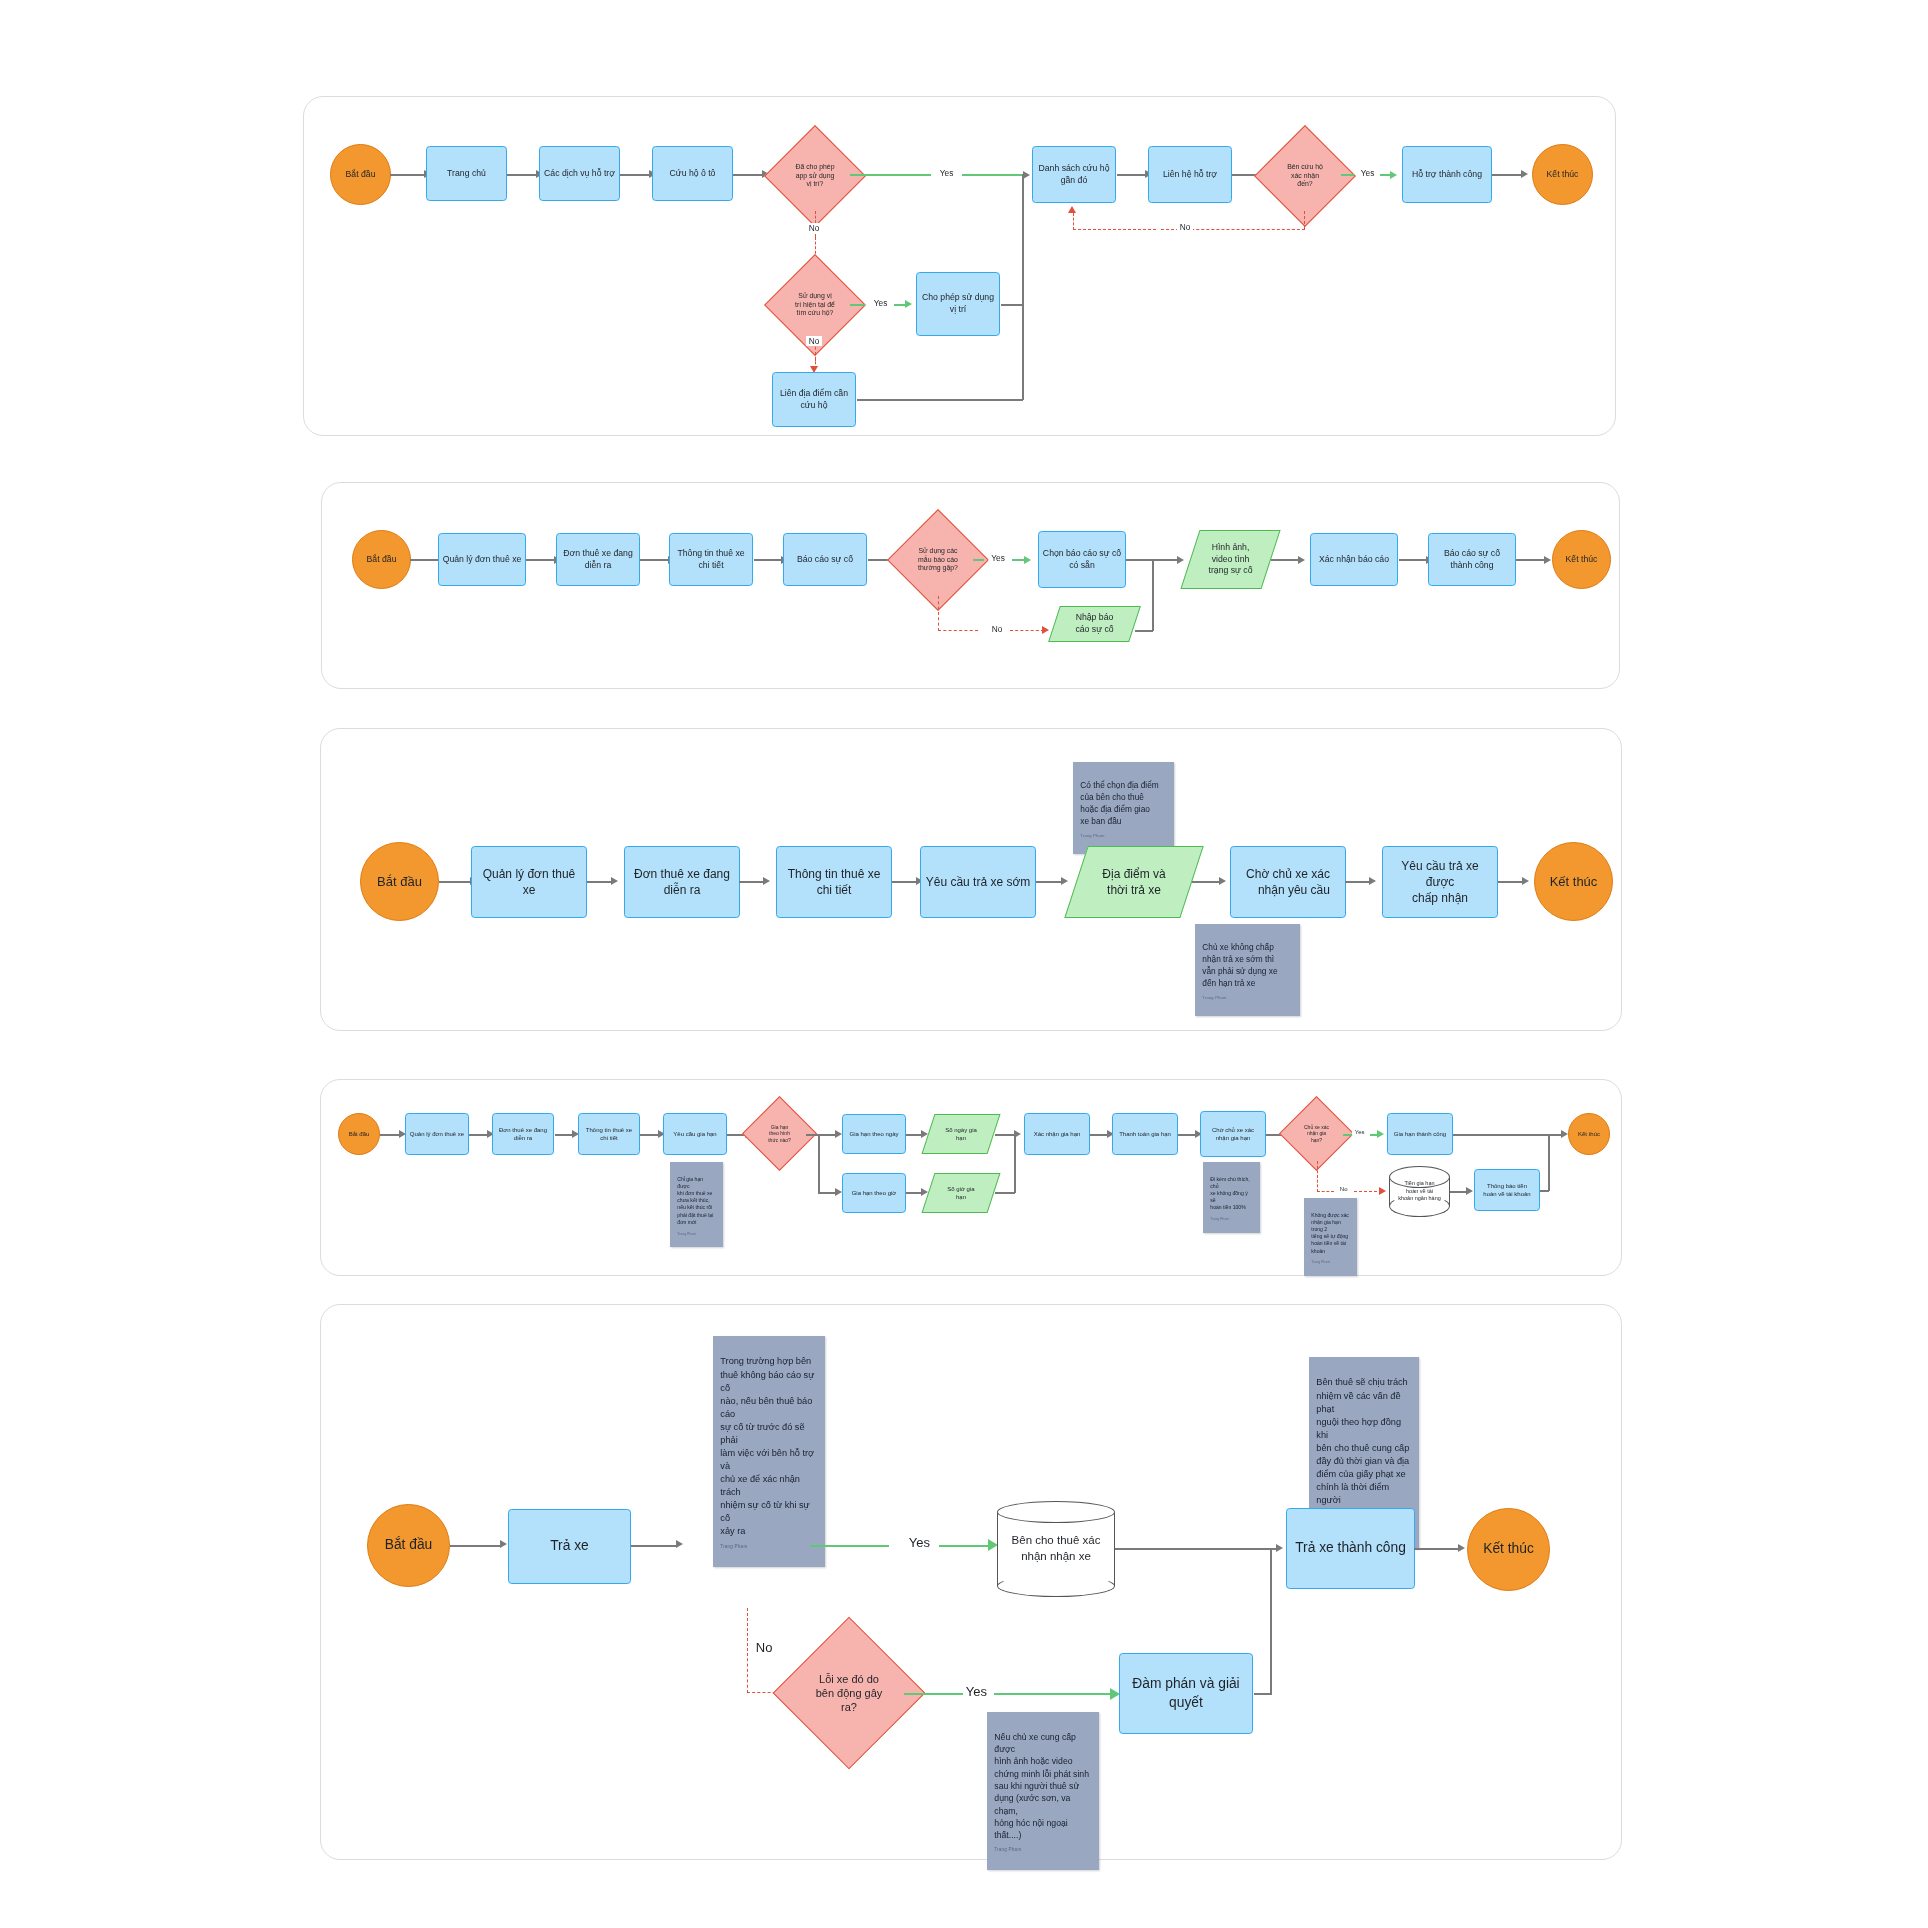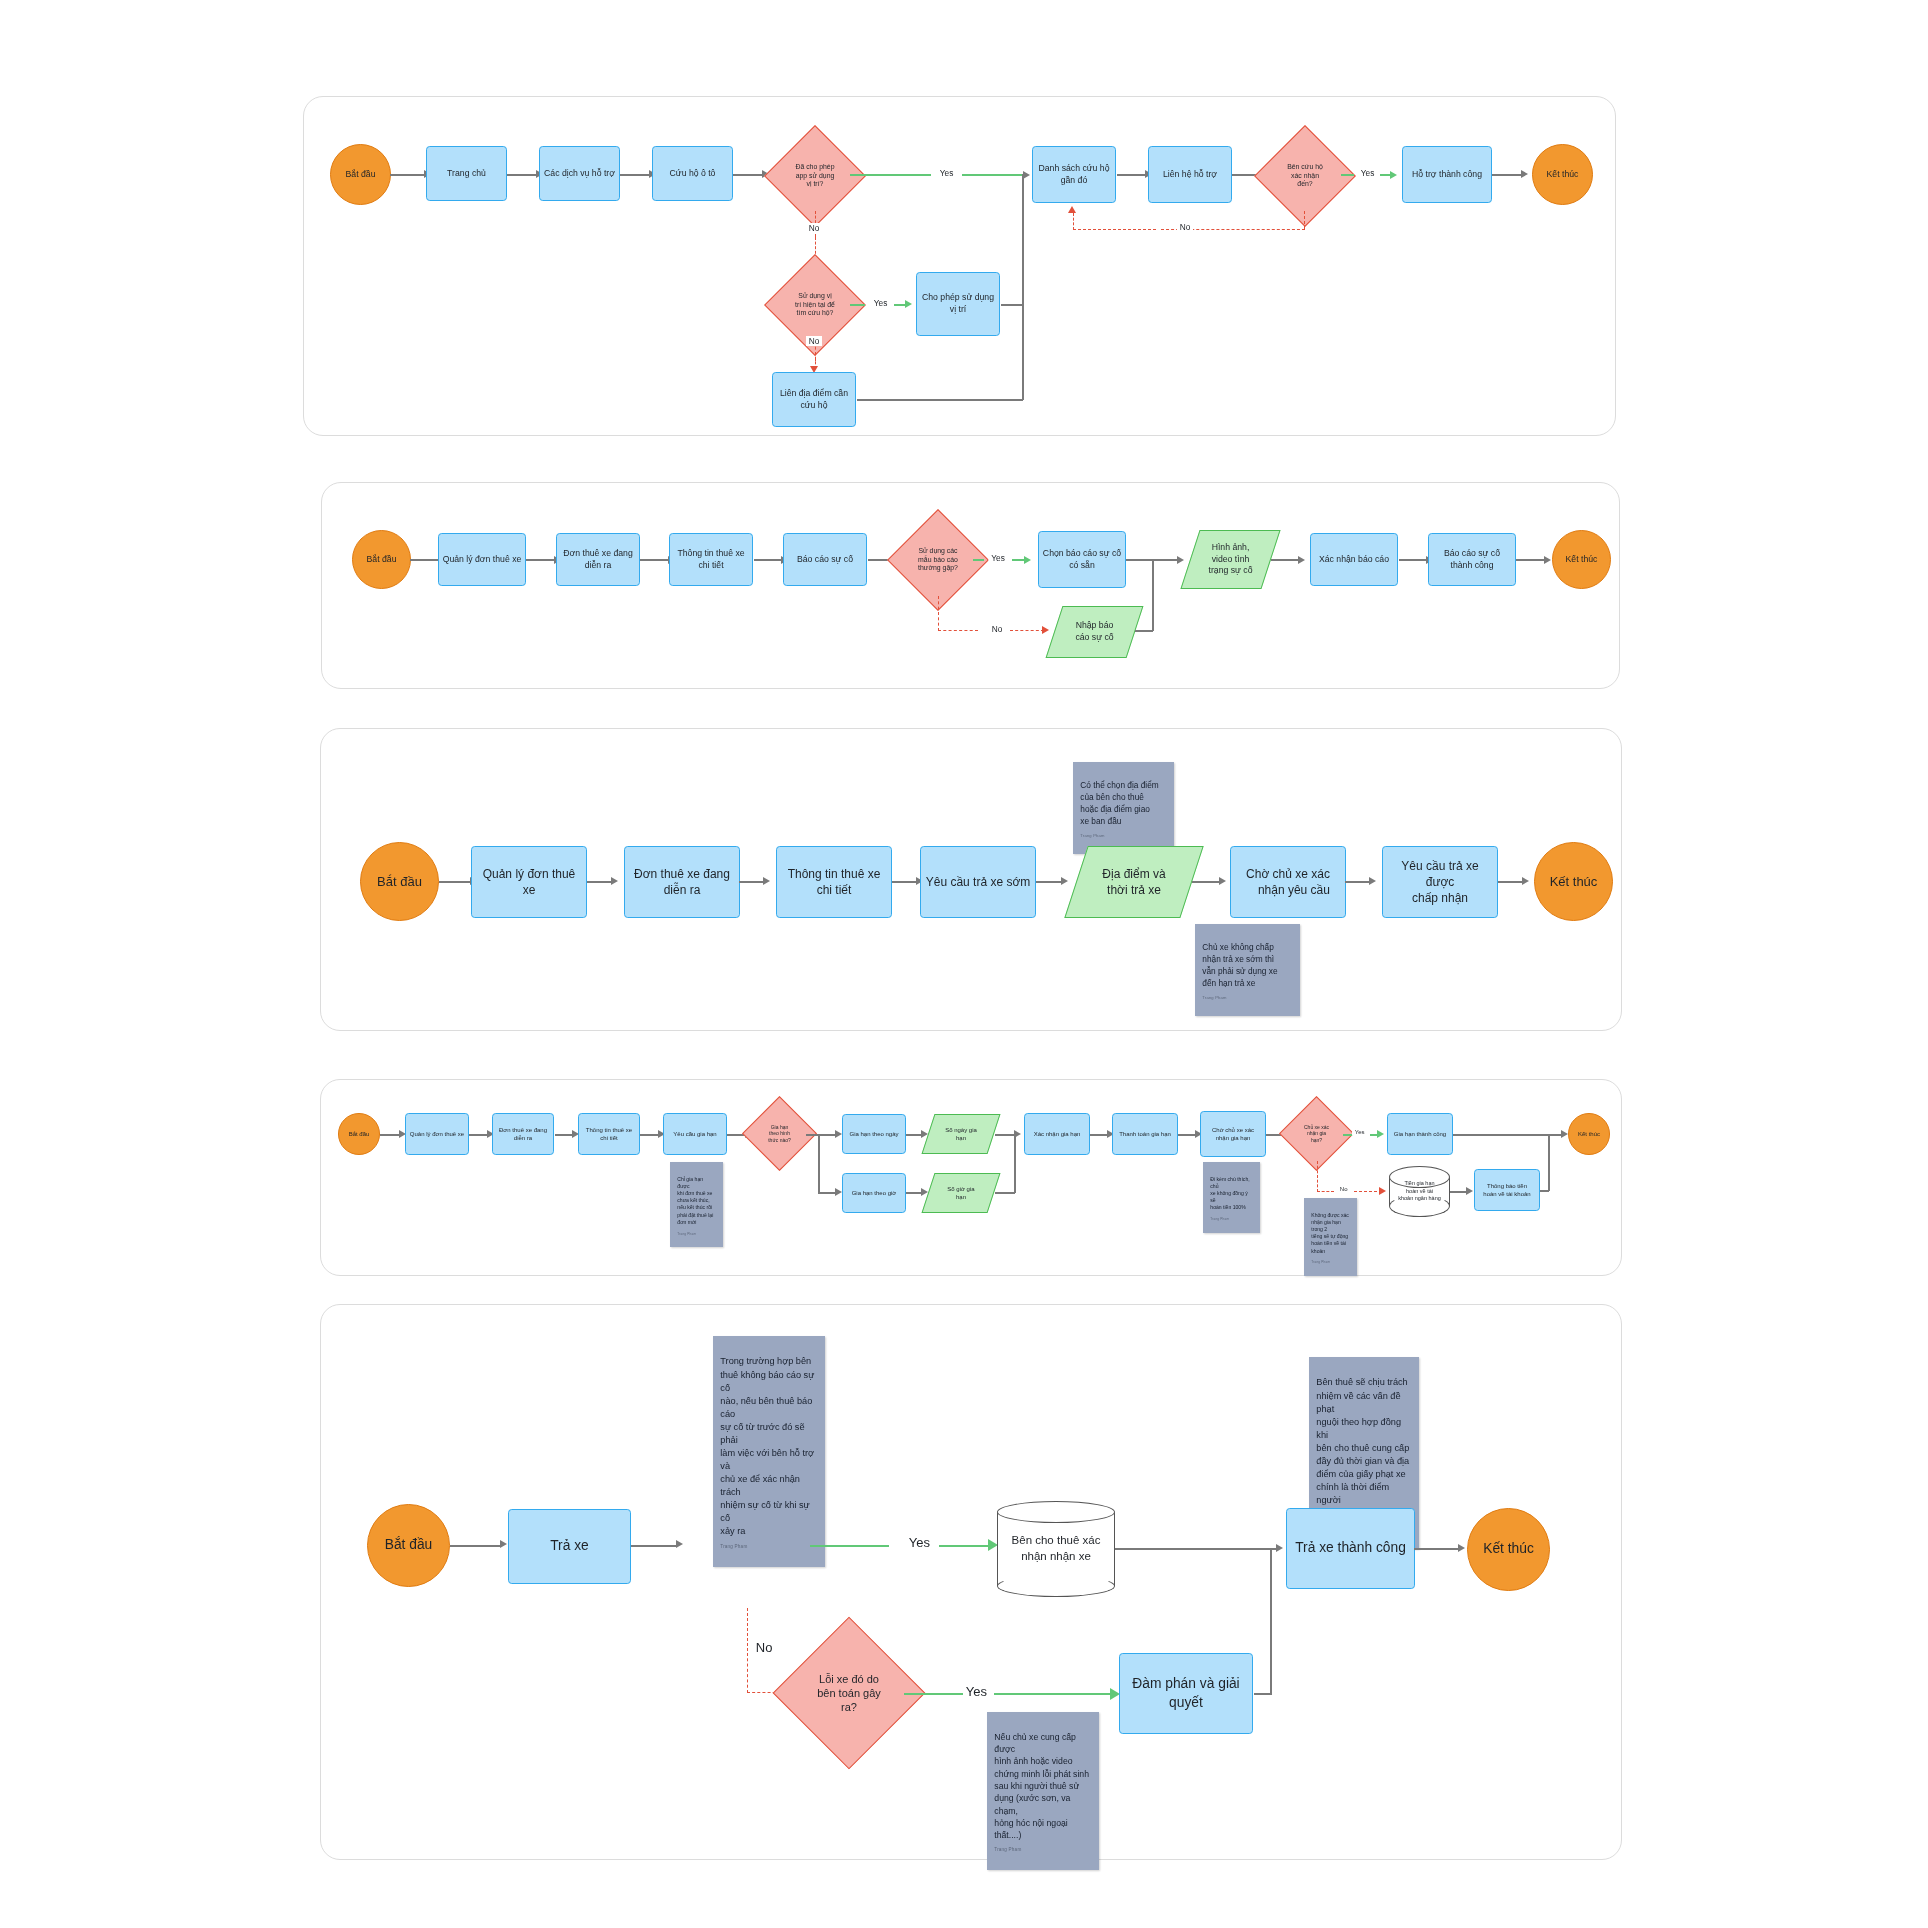--- a/index.html
+++ b/index.html
@@ -261,21 +261,21 @@
 
   <div class="node proc" style="left:1038px; top:531px; width:88px; height:57px; font-size:8.7px;">Chọn báo cáo sự cố
 có sẵn</div>
 
   <div class="dash v" style="left:938px; top:596px; height:35px;"></div>
   <div class="dash h" style="left:938px; top:630px; width:40px;"></div>
   <div class="lbl" style="left:989px; top:624px; font-size:8.3px;">No</div>
   <div class="dash h" style="left:1010px; top:630px; width:34px;"></div>
   <div class="arw r red" style="left:1042px; top:626px;"></div>
 
-  <div class="io" style="left:1054px; top:606px; width:81px; height:52px; font-size:8.7px;">
+  <div class="io" style="left:1054px; top:606px; width:81px; height:36px; font-size:8.7px;">
     <div class="shape"></div>
     <div class="iotxt">Nhập báo
 cáo sự cố</div>
   </div>
 
   <div class="edge h" style="left:1126px; top:559px; width:27.5px;"></div>
   <div class="edge h" style="left:1135px; top:630px; width:18.4px;"></div>
   <div class="edge v" style="left:1152px; top:559px; height:72px;"></div>
   <div class="edge h" style="left:1152px; top:559px; width:26px;"></div>
   <div class="arw r" style="left:1177px; top:556px;"></div>
@@ -560,21 +560,21 @@
 
   <div class="dash v" style="left:747px; top:1608px; height:48px;"></div>
   <div class="lbl" style="left:753px; top:1640px; font-size:13px;">No</div>
   <div class="dash v" style="left:747px; top:1653px; height:40px;"></div>
   <div class="dash h" style="left:747px; top:1692px; width:39px;"></div>
   <div class="arw r red" style="left:782px; top:1688px;"></div>
 
   <div class="dec-wrap" style="left:795px; top:1639px; width:108px; height:108px;">
     <div class="dia"></div>
     <div class="dtxt" style="font-size:11px;">Lỗi xe đó do
-bên toán gây
+bên động gây
 ra?</div>
   </div>
   <div class="edge h green" style="left:904px; top:1693px; width:64px;"></div>
   <div class="lbl" style="left:1036px; top:1684px; font-size:13px; transform:translateX(-73px);">Yes</div>
   <div class="edge h green" style="left:994px; top:1693px; width:119px;"></div>
   <div class="arw r green" style="left:1110px; top:1688px; border-top-width:6.4px; border-bottom-width:6.4px; border-left-width:10px;"></div>
 
   <div class="note" style="left:987px; top:1712px; width:112px; font-size:8.7px;">
     <span>Nếu chủ xe cung cấp được
 hình ảnh hoặc video

